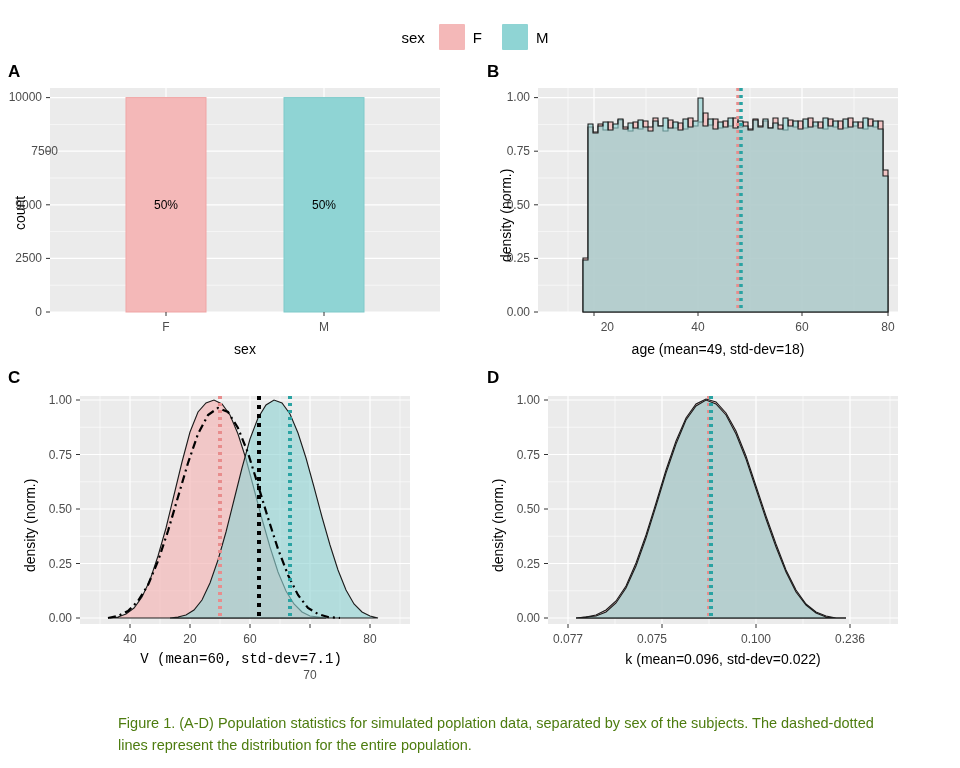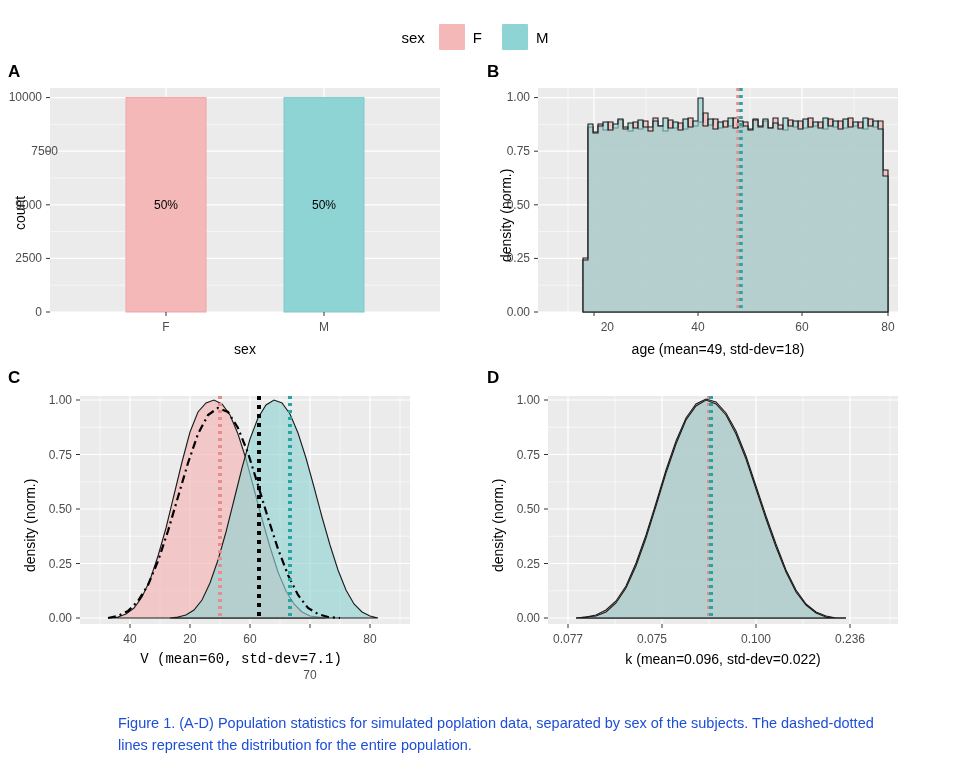--- a/index.html
+++ b/index.html
@@ -32,21 +32,21 @@
   .ylab{
     position:absolute;font-size:14px;color:#000;
     transform-origin:0 0;transform:rotate(-90deg);
     white-space:nowrap;
   }
   .tick{position:absolute;font-size:12px;color:#4d4d4d;white-space:nowrap;}
   .tick.y{text-align:right;}
   .barlabel{position:absolute;font-size:12px;color:#000;text-align:center;}
   .caption{
     position:absolute;left:118px;top:712px;width:760px;
-    font-size:14.5px;line-height:1.55;color:#1d4ed8;
+    font-size:14.5px;line-height:1.55;color:#4d7c0f;
   }
   svg{position:absolute;left:0;top:0;overflow:visible;}
 </style>
 </head>
 <body>
 
 <div class="legend">
   <span class="lg-title">sex</span>
   <span class="lg-item">
     <span class="sw" style="background:#f4b8b8"></span>

